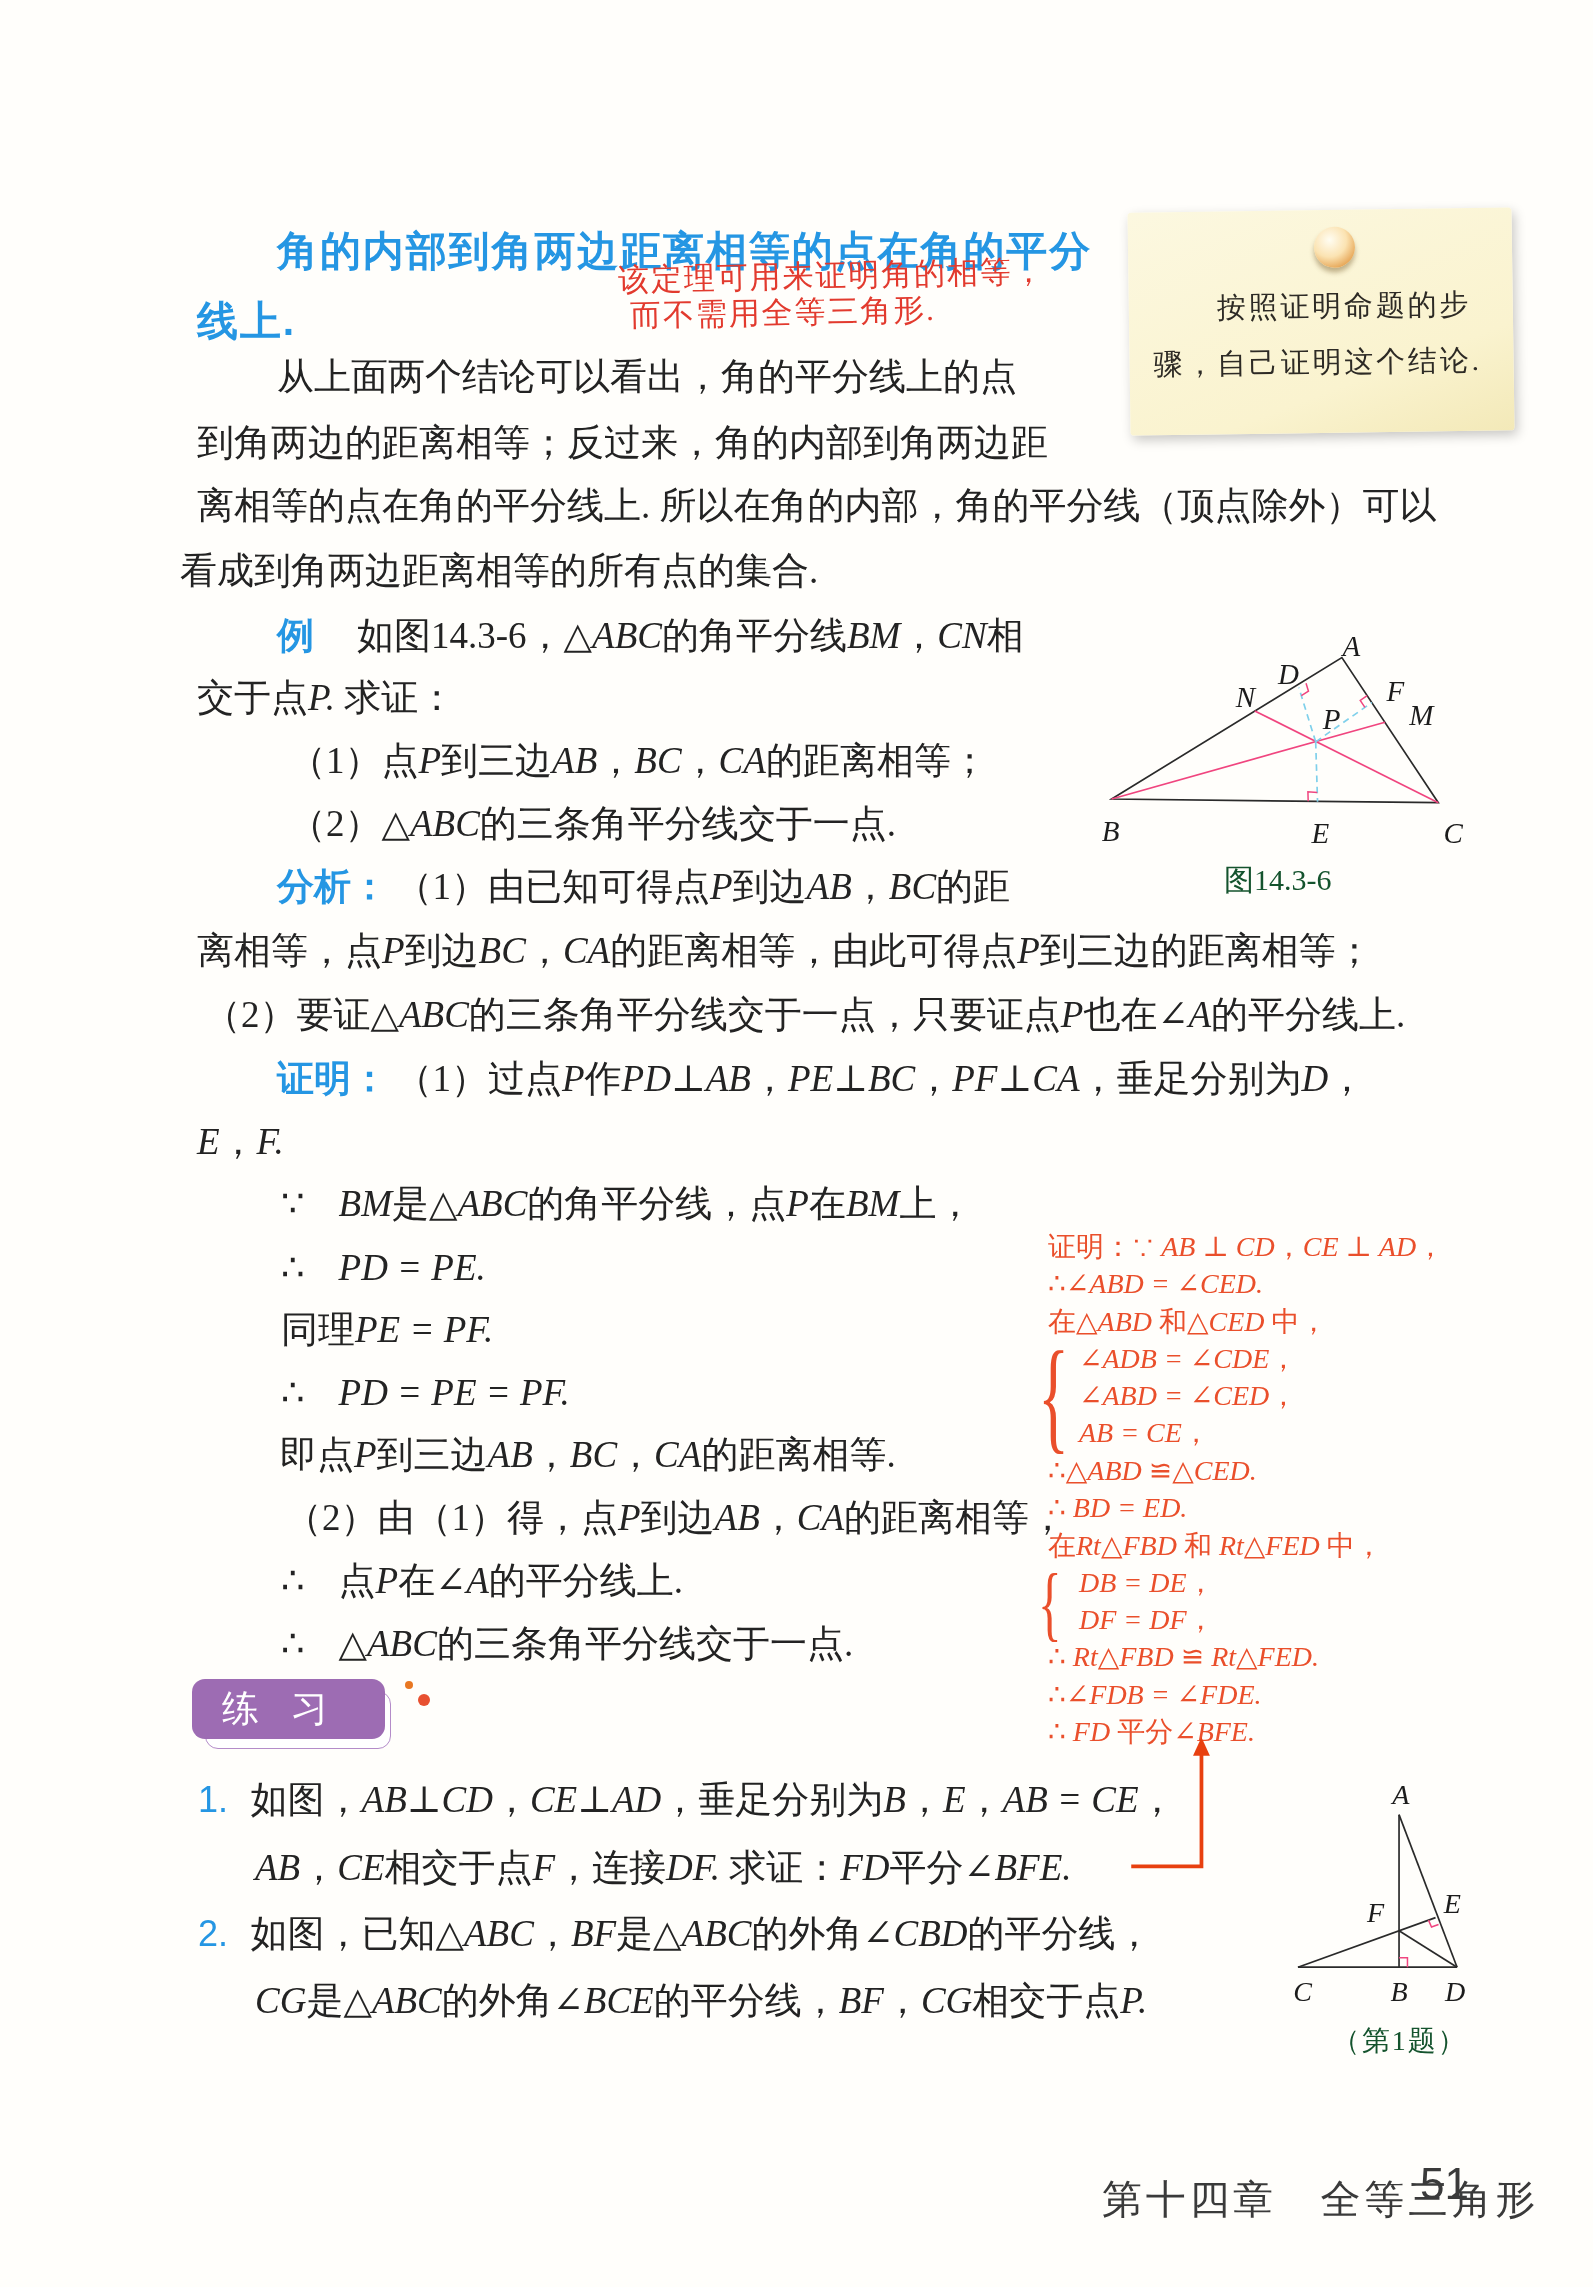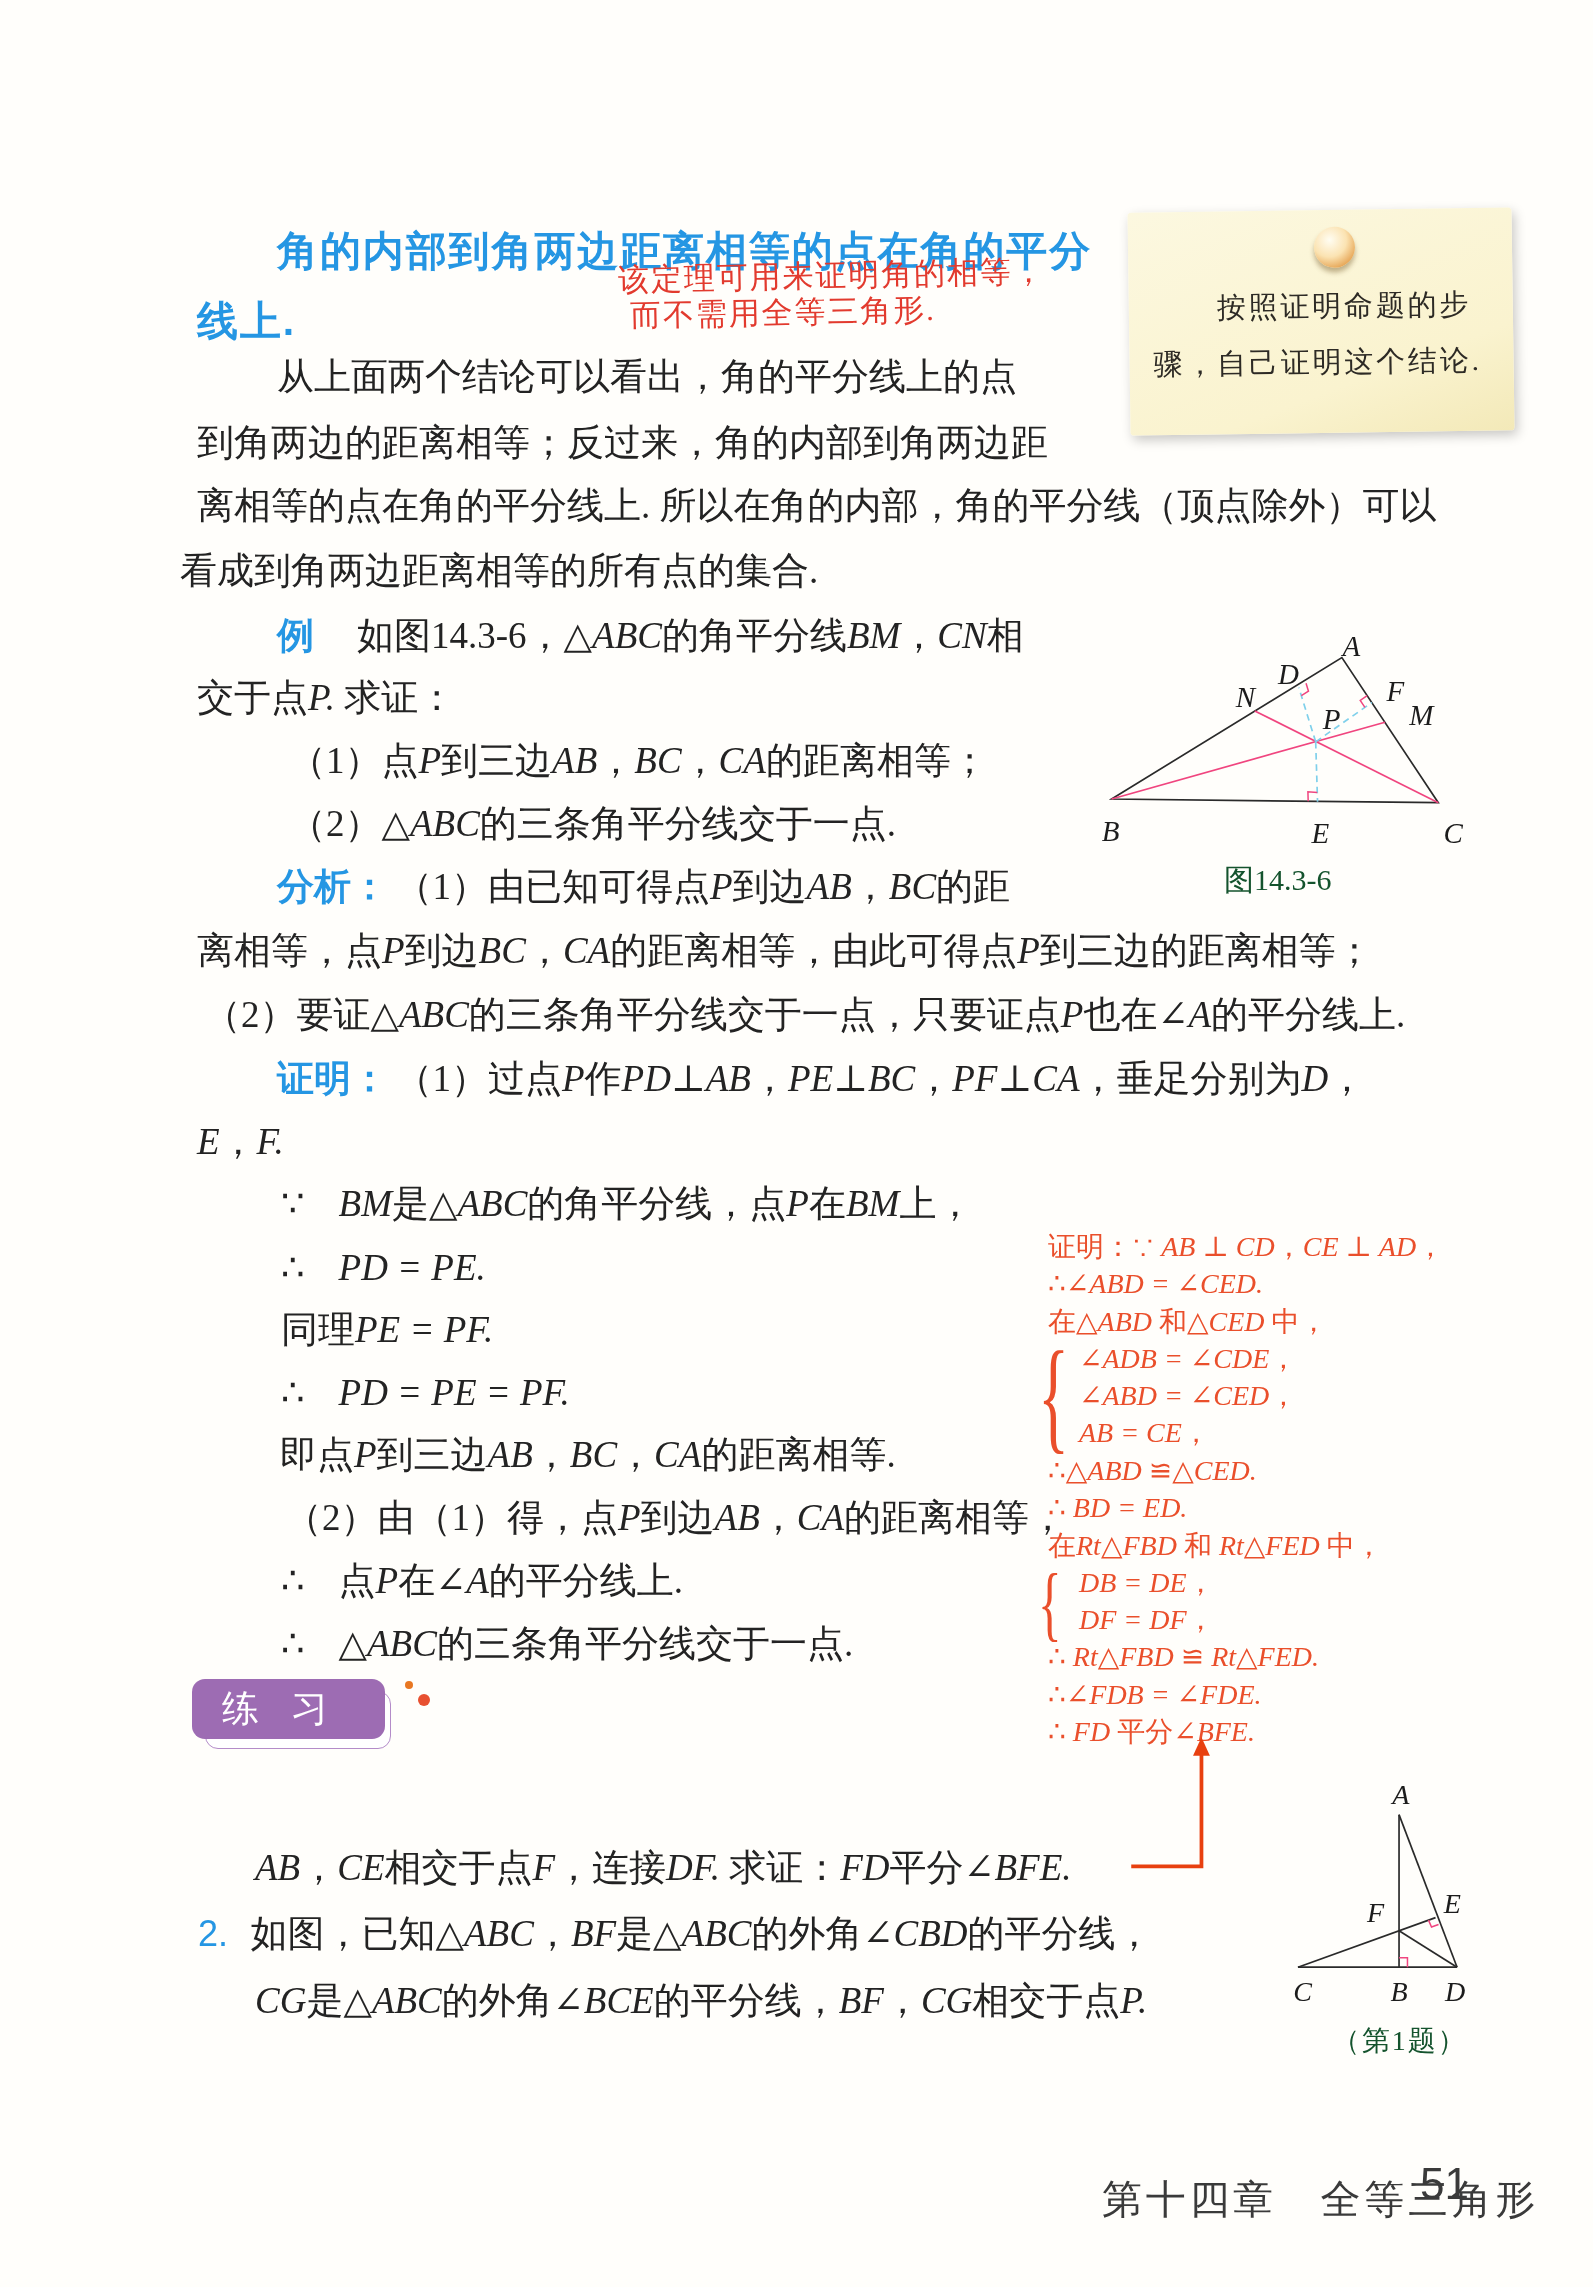--- a/index.html
+++ b/index.html
@@ -150,20 +150,23 @@
     <polygon points="87,2 78,22 96,22" fill="#e8400f"></polygon>
   </svg>
 
   <div class="badge">
     <div class="shadowbox"></div>
     <div class="mainbox">练习</div>
   </div>
   <div class="dot" style="left:405px;top:1681px;width:8.4px;height:8.4px;background:#e87722"></div>
   <div class="dot" style="left:418px;top:1694px;width:12px;height:12px;background:#e85030"></div>
 
+  <div class="ln" style="left:198px;top:1779px">
+    <span class="exnum" style="margin-right:22.5px">1.</span><span>如图，<em>AB</em>⊥<em>CD</em>，<em>CE</em>⊥<em>AD</em>，垂足分别为<em>B</em>，<em>E</em>，<em>AB = CE</em>，</span>
+  </div>
   <div class="ln" style="left:255px;top:1847px"><em>AB</em>，<em>CE</em>相交于点<em>F</em>，连接<em>DF. </em>求证：<em>FD</em>平分∠<em>BFE.</em></div>
   <div class="ln" style="left:198px;top:1913px">
     <span class="exnum" style="margin-right:22.5px">2.</span><span>如图，已知△<em>ABC</em>，<em>BF</em>是△<em>ABC</em>的外角∠<em>CBD</em>的平分线，</span>
   </div>
   <div class="ln" style="left:255px;top:1980px"><em>CG</em>是△<em>ABC</em>的外角∠<em>BCE</em>的平分线，<em>BF</em>，<em>CG</em>相交于点<em>P.</em></div>
 
   <svg style="position:absolute;left:1293px;top:1780px" width="301" height="234" viewBox="0 0 321 250">
     <g stroke="#2a2a2a" stroke-width="1.8" fill="none">
       <line x1="113" y1="37" x2="113" y2="200"></line>
       <line x1="113" y1="37" x2="175" y2="200"></line>

